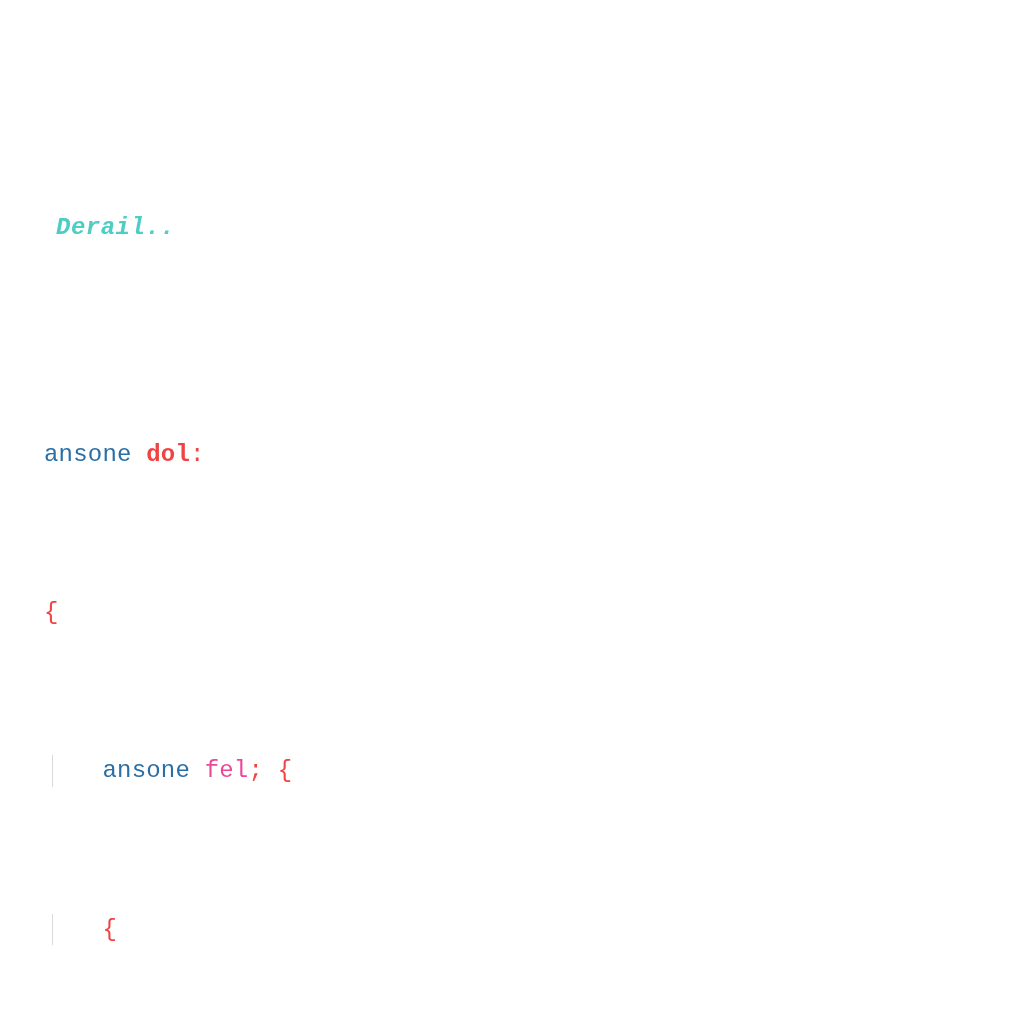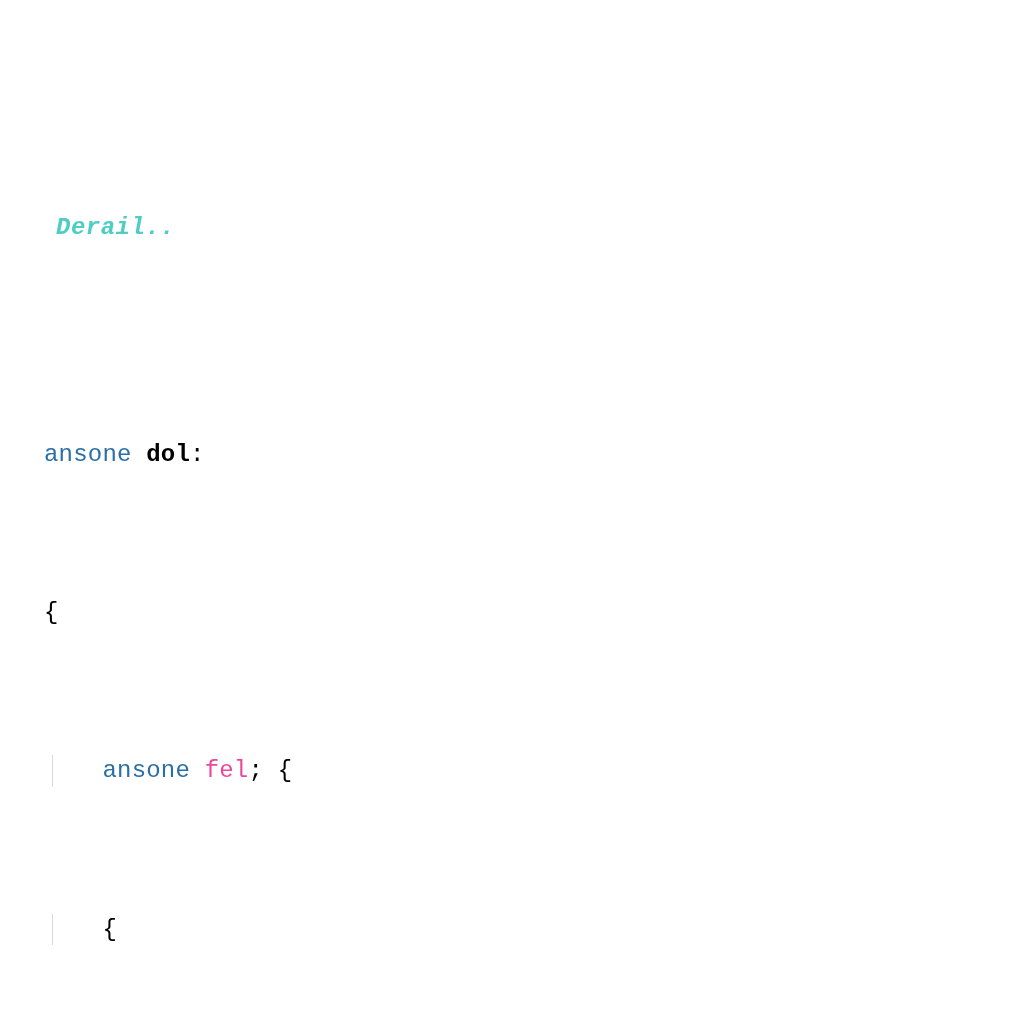--- a/index.html
+++ b/index.html
@@ -37,21 +37,21 @@
     display: block;
     height: 1.32em;
   }
   .guide {
     position: absolute;
     top: 0;
     bottom: 0;
     width: 0;
     border-left: 1px solid #d7dadd;
   }
-  .txt { color: #000000; }            
+  .txt { color: #ef4444; }            
   .kw1 { color: #2a6ea6; }            
   .kw2 { color: #ec4899; }            
   .bold { font-weight: 700; }
   .teal { color: #4ecdc4; }
 </style>
 </head>
 <body>
 
 <div class="editor heading teal bold">Derail..</div>
 

